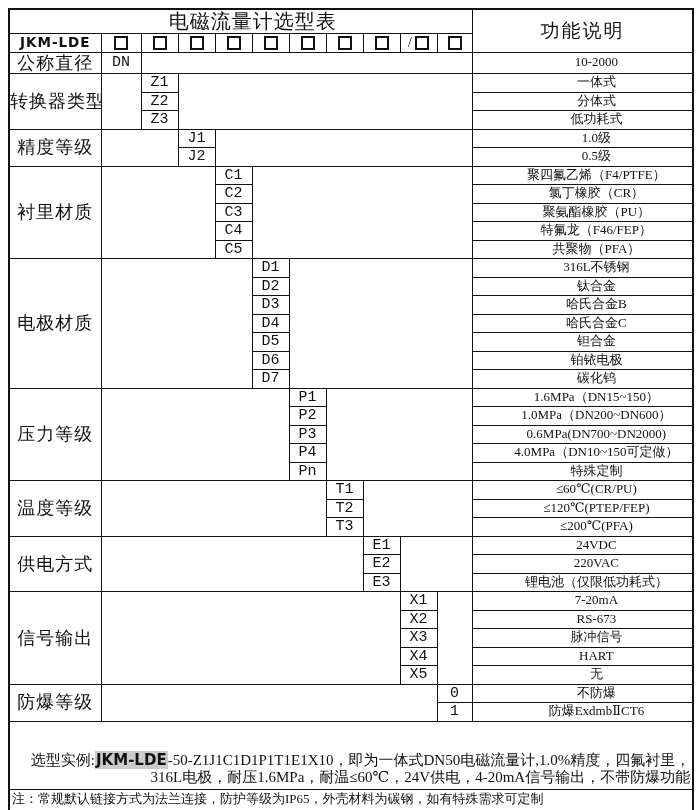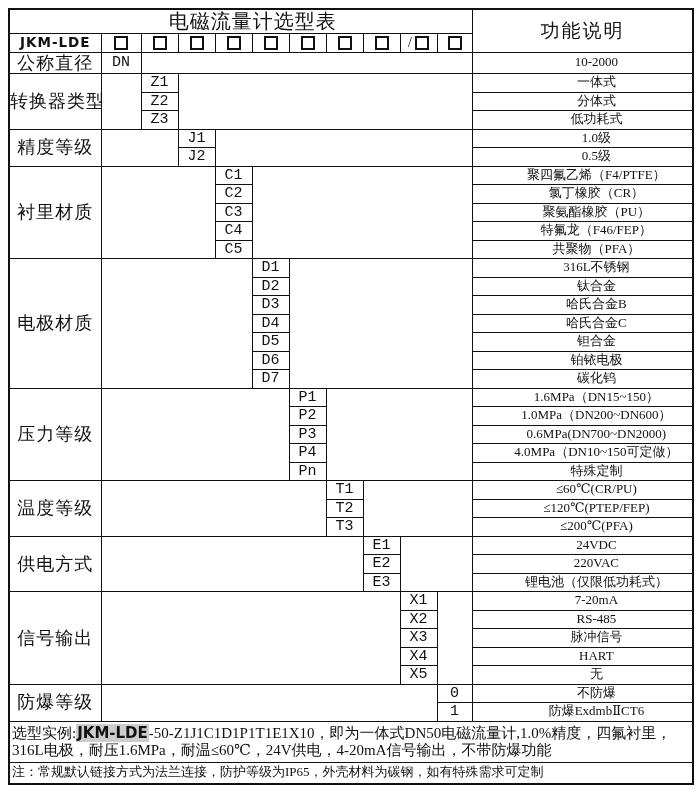--- a/index.html
+++ b/index.html
@@ -9,22 +9,22 @@
      font-size:13px;line-height:1.15;height:17.5px;overflow:hidden;white-space:nowrap;}
   td.lbl{font-size:18px;letter-spacing:1px;}
   td.title-cell{font-size:20px;letter-spacing:1px;height:20px;padding-left:24px;}
   td.fn-cell{font-size:19px;letter-spacing:2px;}
   td.model-cell{font-family:"DejaVu Sans","Liberation Sans",sans-serif;font-weight:bold;font-size:13.5px;}
   td.code{font-family:"Liberation Mono","DejaVu Sans Mono",monospace;font-size:15px;}
   td.desc{font-size:13px;padding-left:28px;}
   span.box{display:inline-block;width:10px;height:10px;border:2px solid #111111;vertical-align:middle;background:#ffffff;}
   span.slash{font-size:14px;margin-right:3px;vertical-align:middle;}
   tr.footer-row td{height:auto;white-space:normal;font-size:15px;padding:3px 2px;}
-  .ex-line1{text-align:left;}
-  .ex-line2{text-align:left;}
+  .ex-line1{text-align:right;margin-top:27px;}
+  .ex-line2{text-align:right;}
   .kw{font-family:"DejaVu Sans","Liberation Sans",sans-serif;font-weight:bold;background:#cccccc;padding:0 1px;}
   tr.note-row td{height:auto;white-space:normal;font-size:13px;text-align:left;padding:2px 2px 3px 2px;}
 </style>
 </head>
 <body>
 
 <table class="sel">
   <colgroup>
     <col style="width:92px">
       <col style="width:40px">
@@ -209,21 +209,21 @@
 
   <tr>
     <td class="lbl" rowspan="5">信号输出</td>
     <td rowspan="5" colspan="8"></td>
     <td class="code">X1</td>
     <td rowspan="5"></td>
     <td class="desc">7-20mA</td>
   </tr>
   <tr>
         <td class="code">X2</td>
-      <td class="desc">RS-485</td>
+      <td class="desc">RS-673</td>
       </tr>
   <tr>
         <td class="code">X3</td>
       <td class="desc">脉冲信号</td>
       </tr>
   <tr>
         <td class="code">X4</td>
       <td class="desc">HART</td>
       </tr>
   <tr>

